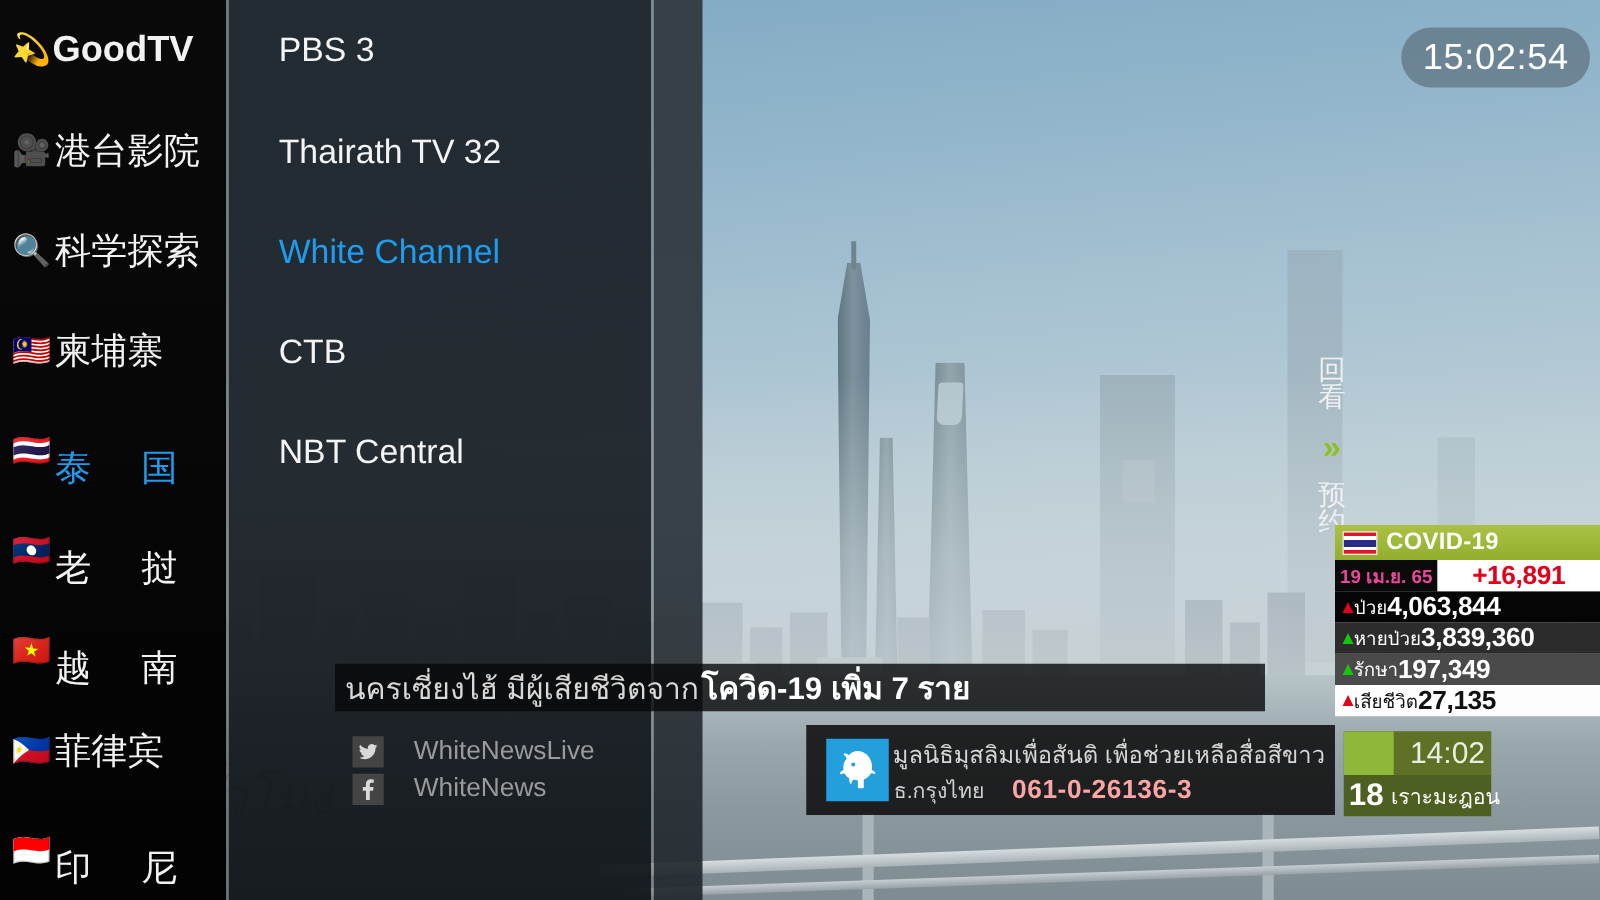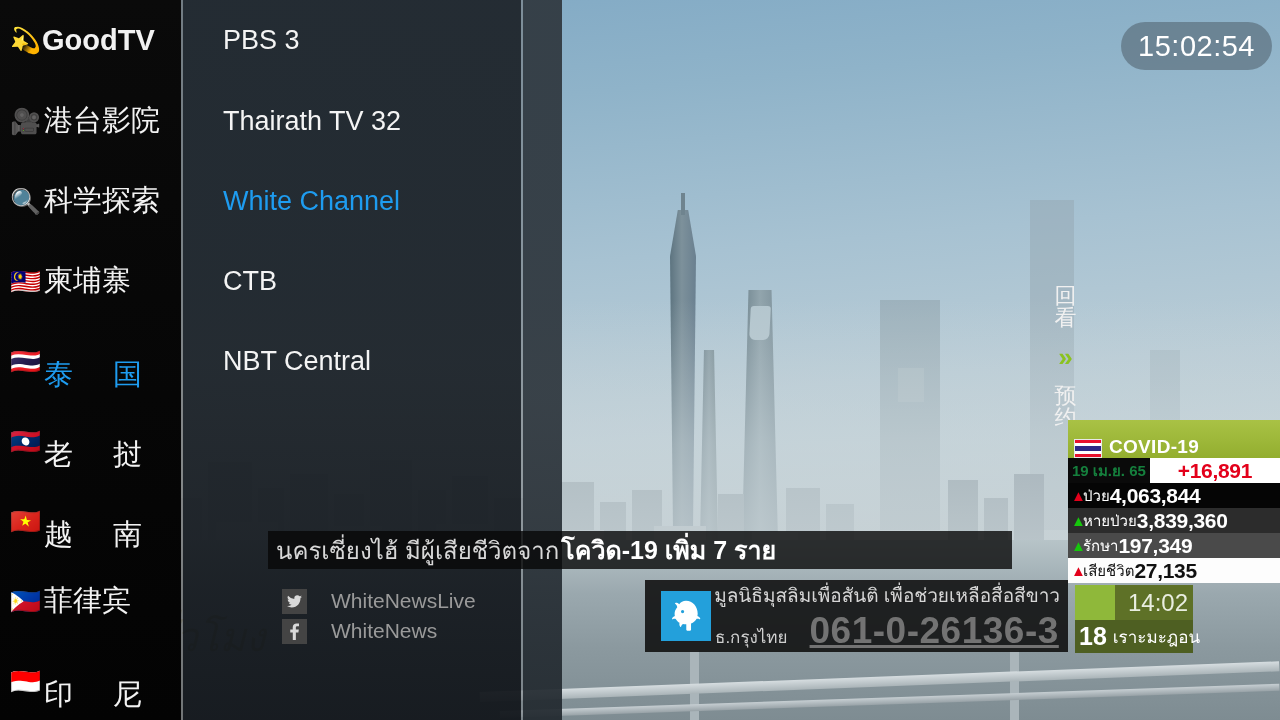--- a/index.html
+++ b/index.html
@@ -121,31 +121,31 @@
   .clock {
     position:absolute; right:8px; top:22px; height:48px; padding:0 17px;
     border-radius:24px; background:rgba(86,104,116,.62);
     display:flex; align-items:center; justify-content:center;
     font-size:29px; color:#fff; letter-spacing:.5px;
   }
 
   
   .covid { position:absolute; left:1068px; top:420px; width:212px; }
   .covid-head {
-    height:38px; background:linear-gradient(180deg,#a9c245,#93ae2f);
-    display:flex; align-items:flex-end; gap:7px; padding-left:6px;
+    height:28px; background:linear-gradient(180deg,#a9c245,#93ae2f);
+    display:flex; align-items:center; gap:7px; padding-left:6px;
   }
   .th-flag {
     width:28px; height:19px; border:1px solid #e8e8e8; flex:0 0 auto;
     background:linear-gradient(180deg,#e8112d 0 17%,#fff 17% 33%,#2d2a85 33% 67%,#fff 67% 83%,#e8112d 83% 100%);
   }
   .covid-head b { font-size:19px; color:#fff; font-weight:bold; letter-spacing:.3px; }
   .covid-date { display:flex; height:25px; }
   .covid-date .d {
-    background:#0a0a0a; color:#15803d; font-size:15px; font-weight:bold;
+    background:#0a0a0a; color:#ec4899; font-size:15px; font-weight:bold;
     display:flex; align-items:center; padding:0 4px; white-space:nowrap;
   }
   .covid-date .n {
     flex:1; background:#fff; color:#e3001b; font-size:21px; font-weight:bold;
     display:flex; align-items:center; justify-content:center; letter-spacing:-.3px;
   }
   .crow { display:flex; align-items:center; height:25px; padding-left:3px; }
   .crow .ar { width:12px; font-size:15px; line-height:1; flex:0 0 auto; text-align:center; }
   .crow .lb { font-size:15px; flex:0 0 auto; }
   .crow .vl { flex:1; text-align:left; padding-right:7px; font-size:21px; font-weight:bold; letter-spacing:-.3px; }
@@ -199,21 +199,21 @@
   }
   .bank-logo {
     width:50px; height:50px; background:#23a0db; flex:0 0 auto;
     display:flex; align-items:center; justify-content:center;
     font-size:33px; color:#fff; line-height:1;
   }
   .bank-right { flex:1; display:flex; flex-direction:column; align-items:flex-end; }
   .bank-title { font-size:19px; color:#d6d6d6; white-space:nowrap; }
   .bank-bottom { display:flex; align-items:baseline; gap:22px; width:100%; justify-content:flex-start; padding-left:4px; }
   .bank-name { font-size:17px; color:#cfcfcf; white-space:nowrap; }
-  .bank-acct { font-size:37px; font-weight:bold; color:#737373; letter-spacing:.5px; white-space:nowrap;text-decoration:underline; }
+  .bank-acct { font-size:21px; font-weight:bold; color:#fca5a5; letter-spacing:.5px; white-space:nowrap; }
 </style>
 </head>
 <body>
 
 <div id="screen">
 
   <div class="video-layer">
     <div class="sky"></div>
 
     <div class="t-far2 tower"></div>

